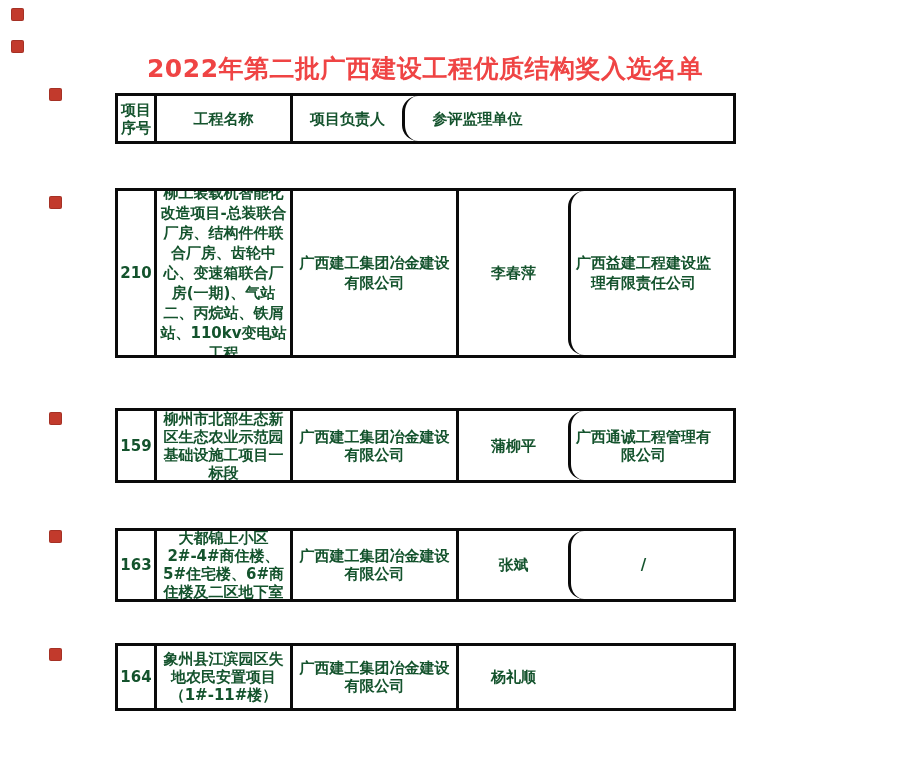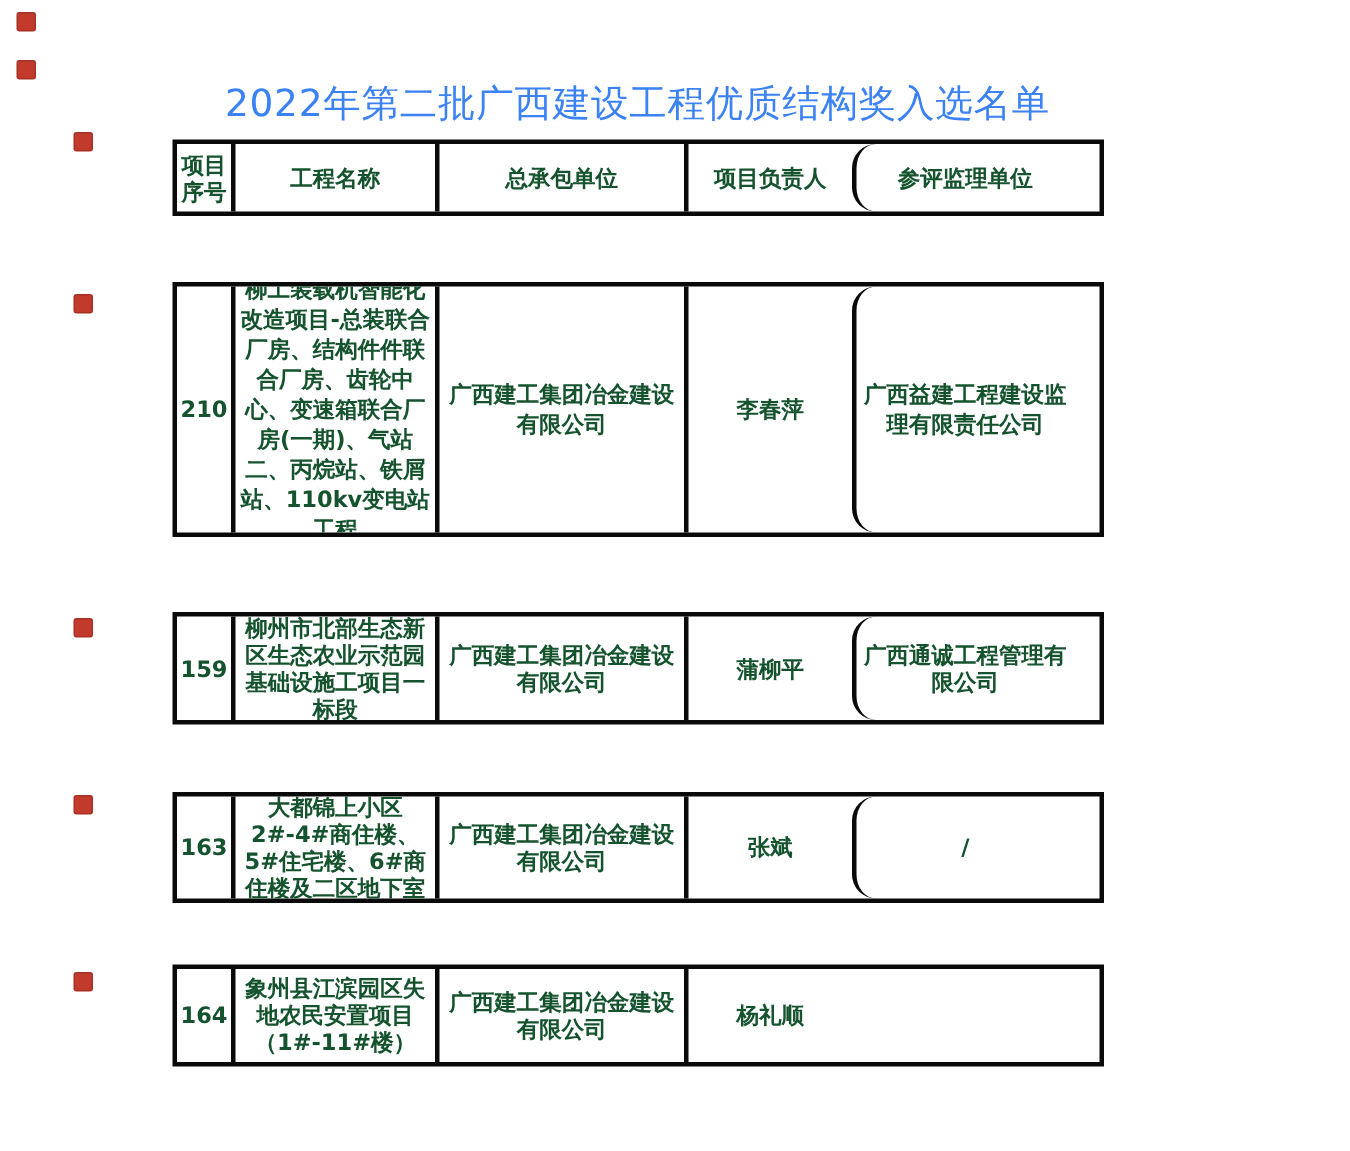--- a/index.html
+++ b/index.html
@@ -34,24 +34,24 @@
   .m7 { left: 49px; top: 648px; }
 
   .title {
     position: absolute;
     left: 115px;
     top: 52px;
     width: 620px;
     margin: 0;
     text-align: center;
     font-size: 25px;
-    font-weight: 400;
+    font-weight: 700;
     letter-spacing: 0.5px;
     white-space: nowrap;
-    color: #3b82f6;
+    color: #ef4444;
   }
 
   .tbl-box {
     position: absolute;
     left: 115px;
     width: 621px;
     display: flex;
     box-sizing: border-box;
     border: 3px solid #0a0a0a;
     background: #ffffff;
@@ -94,21 +94,20 @@
   <div class="marker m4" style="background: rgb(194, 58, 44);"></div>
   <div class="marker m5" style="background: rgb(194, 58, 44);"></div>
   <div class="marker m6" style="background: rgb(194, 58, 44);"></div>
   <div class="marker m7" style="background: rgb(194, 58, 44);"></div>
 
   <h1 class="title">2022年第二批广西建设工程优质结构奖入选名单</h1>
 
   <div class="tbl-box header-box">
     <div class="cell c1">项目序号</div>
     <div class="cell c2">工程名称</div>
-    <div class="cell c3">总承包单位</div>
     <div class="cell c4">项目负责人</div>
     <div class="cell c5">参评监理单位</div>
   </div>
 
   <div class="tbl-box row-box-157">
     <div class="cell c1">210</div>
     <div class="cell c2">柳工装载机智能化改造项目-总装联合厂房、结构件件联合厂房、齿轮中心、变速箱联合厂房(一期)、气站二、丙烷站、铁屑站、110kv变电站工程</div>
     <div class="cell c3">广西建工集团冶金建设有限公司</div>
     <div class="cell c4">李春萍</div>
     <div class="cell c5">广西益建工程建设监理有限责任公司</div>

